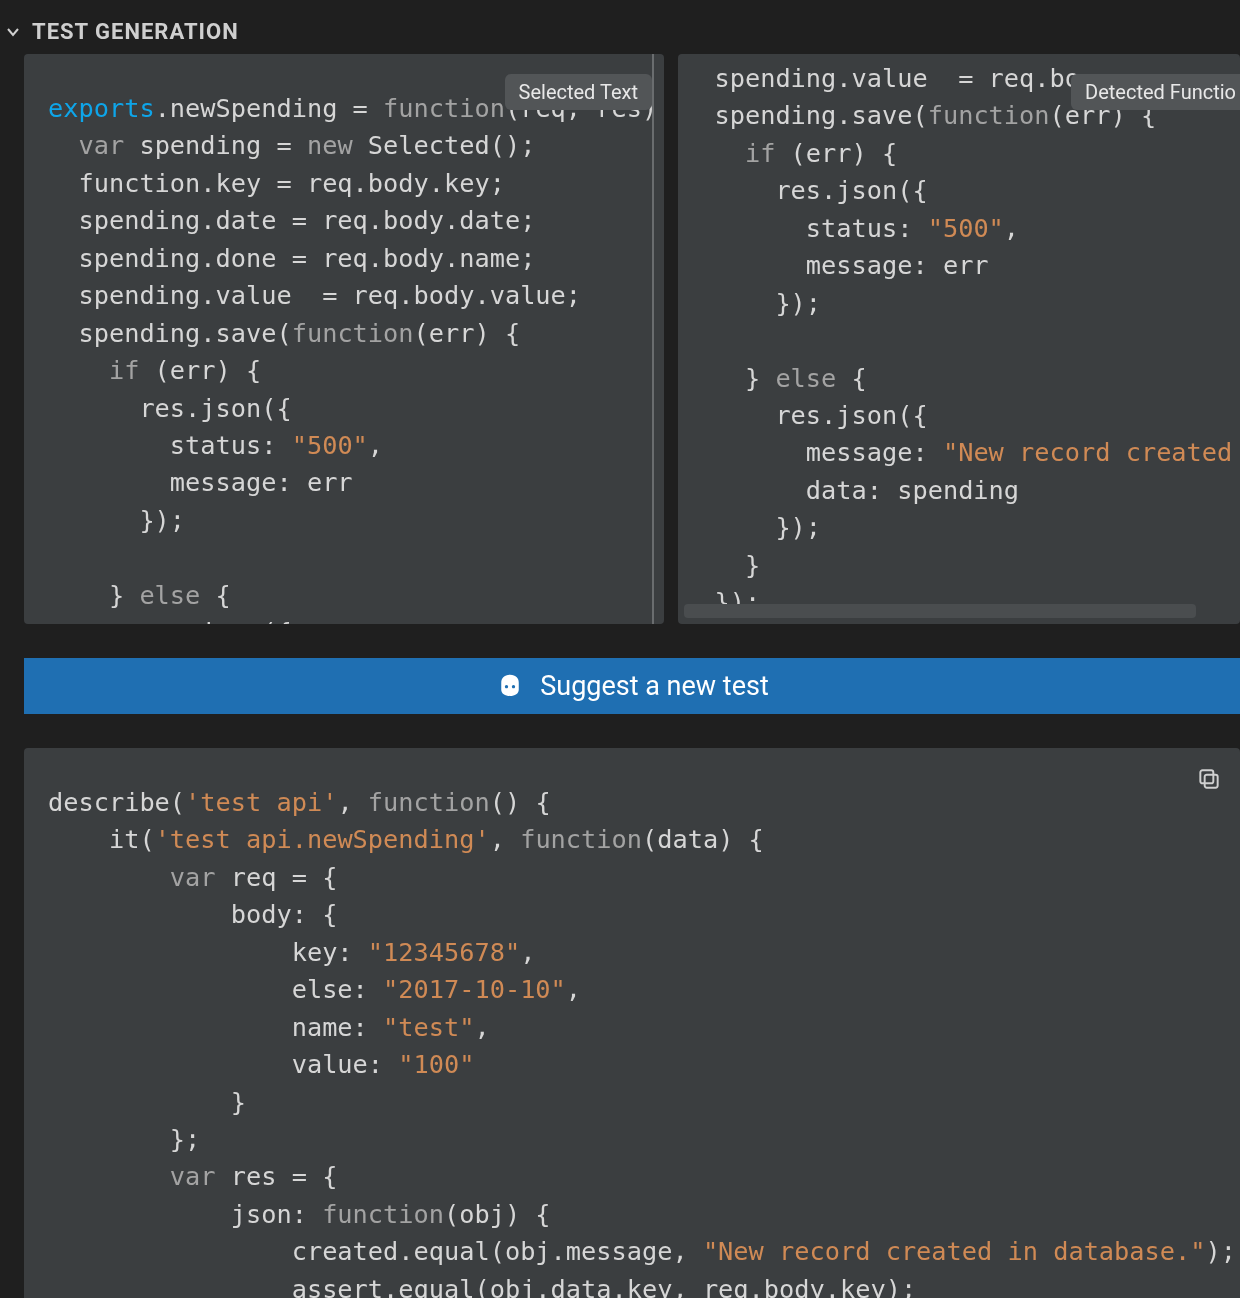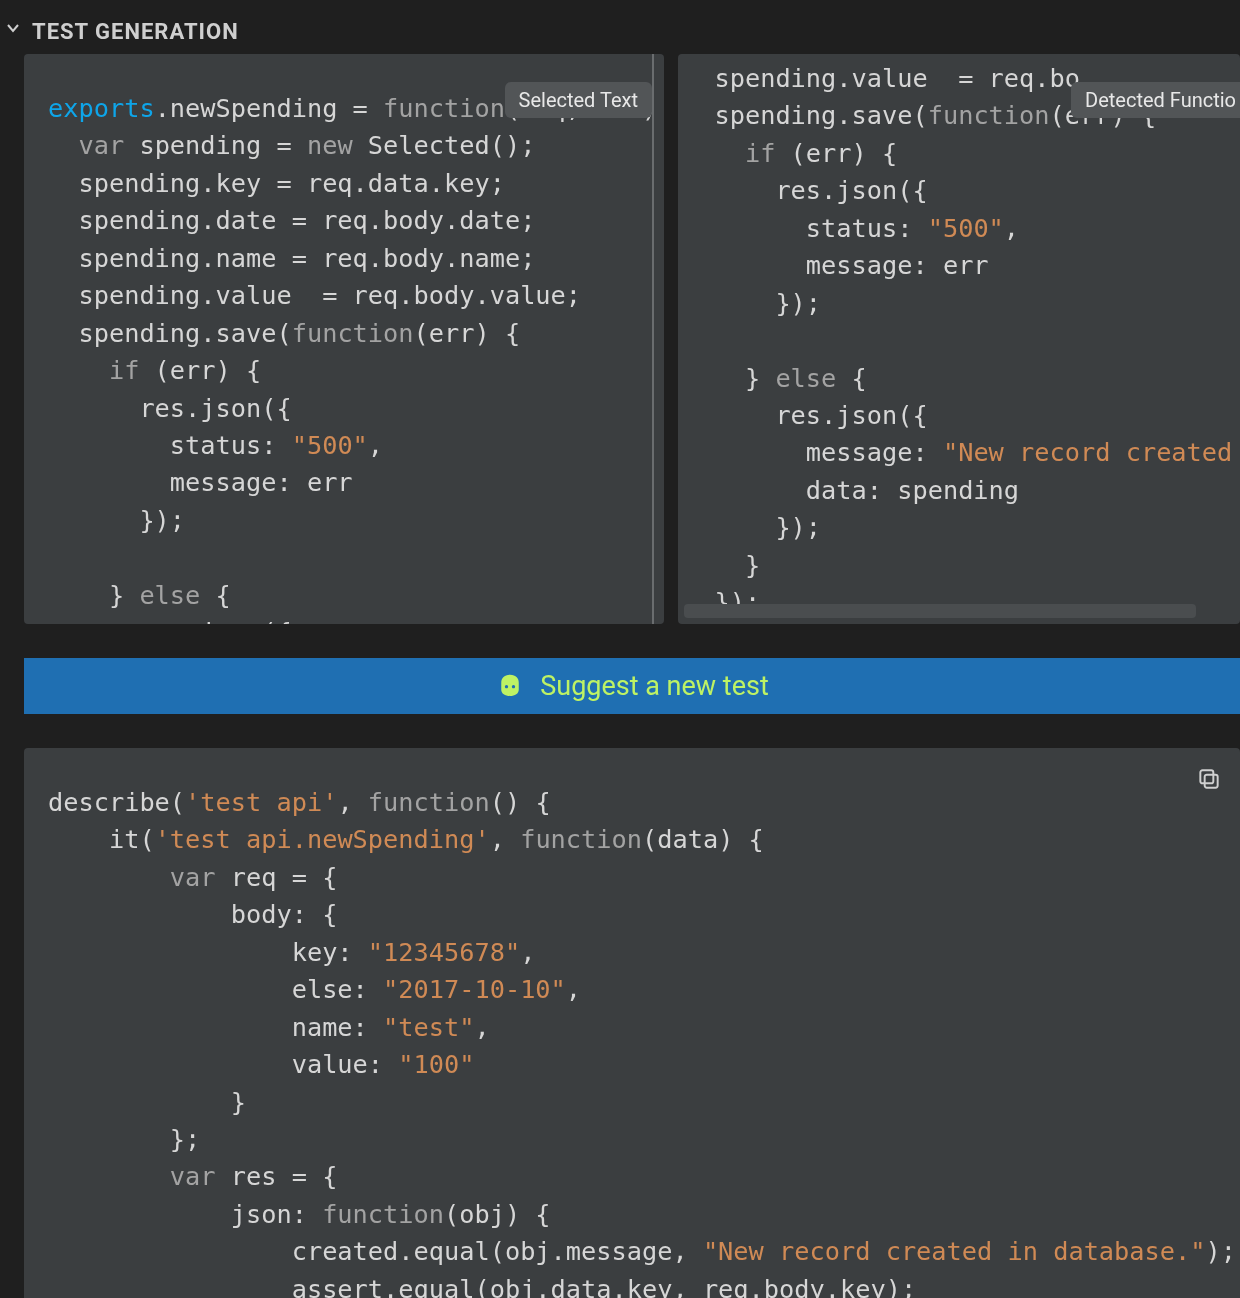--- a/index.html
+++ b/index.html
@@ -6,20 +6,21 @@
   body {
     background: #1f1f1f;
     color: #d0d0d0;
     font-family: ui-sans-serif, -apple-system, "Segoe UI", Roboto, sans-serif;
     width: 1240px;
     height: 1298px;
     overflow: hidden;
   }
   .section-header {
     display: flex;
+    align-items: center;
     gap: 10px;
     padding: 6px 4px 10px 4px;
     color: #cfcfcf;
     font-weight: 700;
     font-size: 22px;
     letter-spacing: 1px;
   }
   .chev {
     width: 18px; height: 18px;
     display: inline-flex; align-items: center; justify-content: center;
@@ -34,21 +35,21 @@
     position: relative;
     background: #3b3e40;
     border-radius: 4px;
     flex: 1 1 0;
     overflow: hidden;
   }
   .left-pane { min-width: 640px; height: 570px; }
   .right-pane { height: 570px; }
   .pane-tag {
     position: absolute;
-    top: 28px;
+    top: 20px;
     right: 12px;
     background: #525557;
     color: #e8e8e8;
     border-radius: 6px;
     padding: 6px 14px;
     font-size: 20px;
   }
   .right-pane .pane-tag { right: -10px; }
   pre.code {
     font-family: "SF Mono", ui-monospace, Menlo, Consolas, monospace;
@@ -67,21 +68,21 @@
   .scroll-track {
     position: absolute;
     bottom: 6px; left: 6px; right: 44px;
     height: 14px;
     background: #4a4d4f;
     border-radius: 4px;
   }
   .suggest-bar {
     margin: 34px 0 0 24px;
     background: #1f6fb2;
-    color: #bef264;
+    color: #ffffff;
     height: 56px;
     display: flex;
     align-items: center;
     justify-content: center;
     gap: 15px;
     font-size: 27px;
     cursor: pointer;
   }
   .copilot-icon {
     display: inline-flex; width: 30px; height: 30px;
@@ -125,23 +126,23 @@
       </svg>
   </span>
   <span>TEST GENERATION</span>
 </div>
 
 <div class="panels" style="position:relative;">
   <div class="code-pane left-pane">
     <div class="pane-tag">Selected Text</div>
 <pre class="code"><span class="tk-exp">exports</span><span>.newSpending = </span><span class="tk-kw">function</span><span>(req, res)</span>
 <span>  </span><span class="tk-kw">var</span><span> spending = </span><span class="tk-kw">new</span><span> Selected();</span>
-<span>  spending.key = req.data.key;</span>
+<span>  function.key = req.body.key;</span>
 <span>  spending.date = req.body.date;</span>
-<span>  spending.name = req.body.name;</span>
+<span>  spending.done = req.body.name;</span>
 <span>  spending.value  = req.body.value;</span>
 <span>  spending.save(</span><span class="tk-kw">function</span><span>(err) {</span>
 <span>    </span><span class="tk-kw">if</span><span> (err) {</span>
 <span>      res.json({</span>
 <span>        status: </span><span class="tk-str">"500"</span><span>,</span>
 <span>        message: err</span>
 <span>      });</span>
 <span></span>
 <span>    } </span><span class="tk-kw">else</span><span> {</span>
 <span>      res.json({</span>

